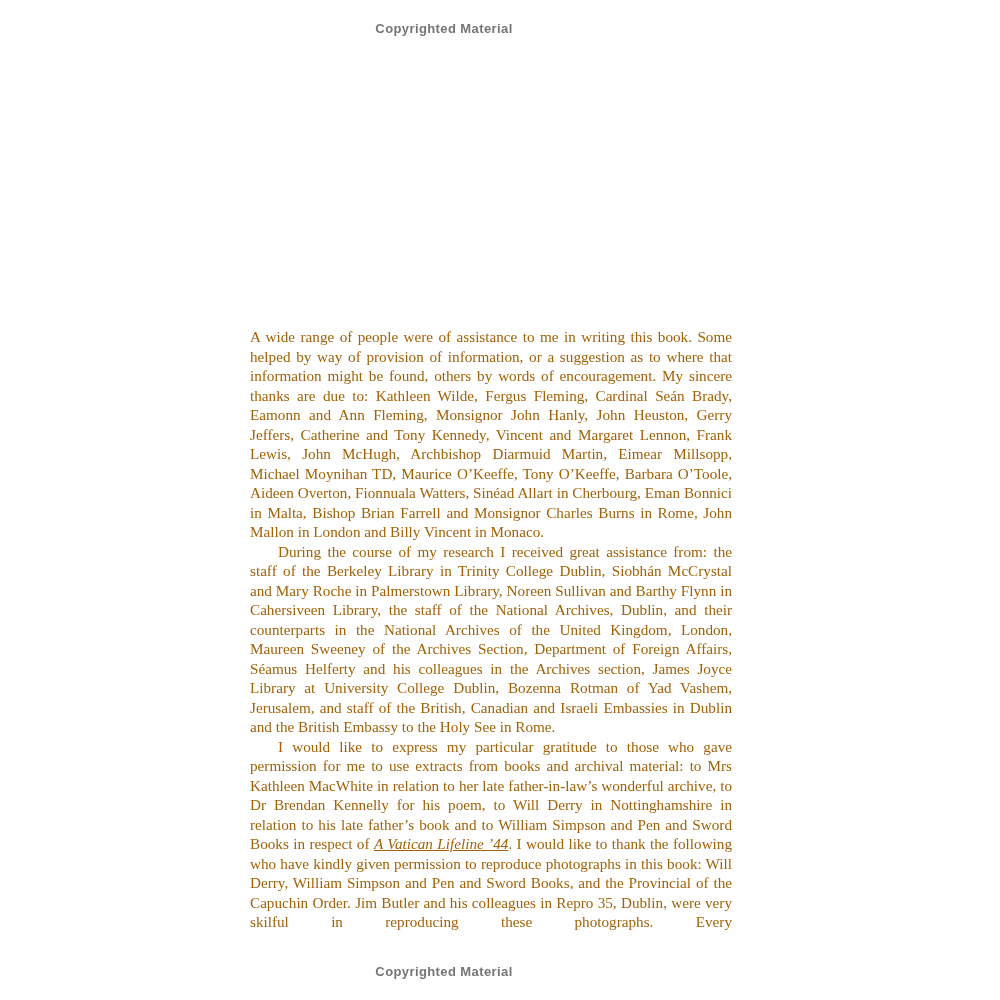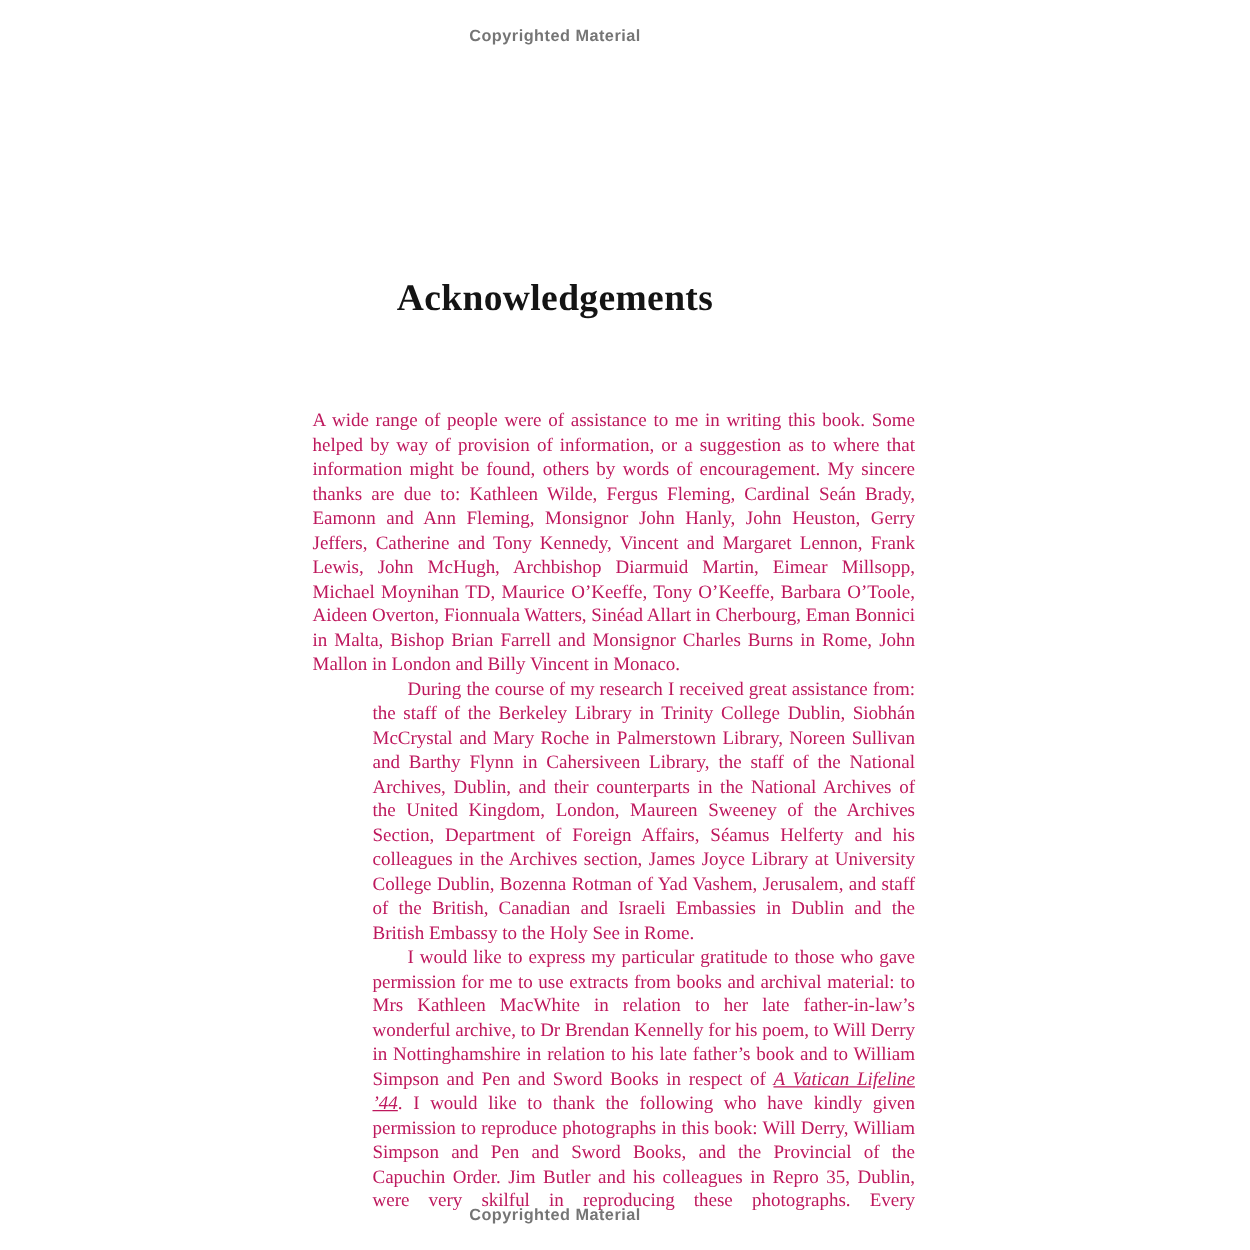--- a/index.html
+++ b/index.html
@@ -40,48 +40,46 @@
     color: #141414;
     letter-spacing: 0.3px;
   }
   .body-text {
     position: absolute;
     left: 250px;
     top: 327px;
     width: 482px;
     font-size: 15.2px;
     line-height: 19.5px;
-    color: #be185d;
+    color: #a16207;
     text-align: justify;
   }
   .para {
     margin: 0;
     padding: 0;
     text-align: justify;
   }
   .para.indent {
     text-indent: 28px;
-    margin-left: 48px;
   }
   .para.continued {
     text-align-last: justify;
   }
   .italic {
     font-style: italic;
     text-decoration: underline;
   }
 </style>
 </head>
 <body>
 
 <div class="page">
 
   <div class="copyright-notice copyright-top">Copyrighted Material</div>
 
-  <h1 class="page-title">Acknowledgements</h1>
 
   <div class="body-text">
 
     <p class="para"><span>A wide range of people were of assistance to me in writing this book. Some helped by way of provision of information, or a suggestion as to where that information might be found, others by words of encouragement. My sincere thanks are due to: Kathleen Wilde, Fergus Fleming, Cardinal Seán Brady, Eamonn and Ann Fleming, Monsignor John Hanly, John Heuston, Gerry Jeffers, Catherine and Tony Kennedy, Vincent and Margaret Lennon, Frank Lewis, John McHugh, Archbishop Diarmuid Martin, Eimear Millsopp, Michael Moynihan TD, Maurice O’Keeffe, Tony O’Keeffe, Barbara O’Toole, Aideen Overton, Fionnuala Watters, Sinéad Allart in Cherbourg, Eman Bonnici in Malta, Bishop Brian Farrell and Monsignor Charles Burns in Rome, John Mallon in London and Billy Vincent in Monaco.</span></p>
 
     <p class="para indent"><span>During the course of my research I received great assistance from: the staff of the Berkeley Library in Trinity College Dublin, Siobhán McCrystal and Mary Roche in Palmerstown Library, Noreen Sullivan and Barthy Flynn in Cahersiveen Library, the staff of the National Archives, Dublin, and their counterparts in the National Archives of the United Kingdom, London, Maureen Sweeney of the Archives Section, Department of Foreign Affairs, Séamus Helferty and his colleagues in the Archives section, James Joyce Library at University College Dublin, Bozenna Rotman of Yad Vashem, Jerusalem, and staff of the British, Canadian and Israeli Embassies in Dublin and the British Embassy to the Holy See in Rome.</span></p>
 
     <p class="para indent continued"><span>I would like to express my particular gratitude to those who gave permission for me to use extracts from books and archival material: to Mrs Kathleen MacWhite in relation to her late father-in-law’s wonderful archive, to Dr Brendan Kennelly for his poem, to Will Derry in Nottinghamshire in relation to his late father’s book and to William Simpson and Pen and Sword Books in respect of </span><span class="italic">A Vatican Lifeline ’44</span><span>. I would like to thank the following who have kindly given permission to reproduce photographs in this book: Will Derry, William Simpson and Pen and Sword Books, and the Provincial of the Capuchin Order. Jim Butler and his colleagues in Repro 35, Dublin, were very skilful in reproducing these photographs. Every</span></p>
 
   </div>

